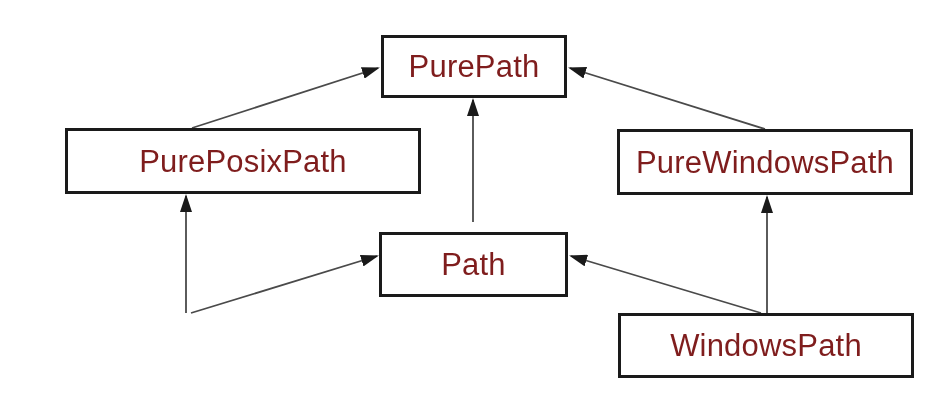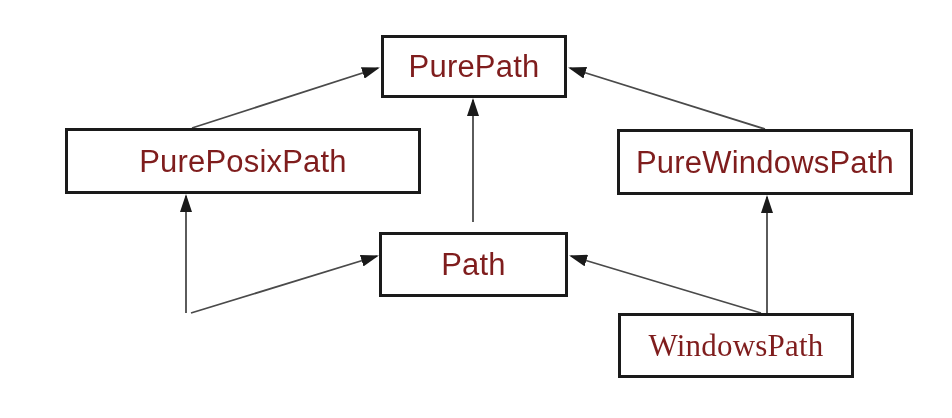--- a/index.html
+++ b/index.html
@@ -36,21 +36,21 @@
     line-height: 1;
     white-space: nowrap;
     letter-spacing: 0.2px;
   }
   
   #n-purepath        { left: 381px; top: 35px;  width: 186px; height: 63px; }
   #n-pureposixpath   { left: 32px;  top: 128px; width: 356px; height: 66px; margin-left: 33px; }
   #n-purewindowspath { left: 617px; top: 129px; width: 296px; height: 66px; }
   #n-path            { left: 379px; top: 232px; width: 189px; height: 65px; }
   #n-posixpath       { left: 32px;  top: 313px; width: 298px; height: 65px; }
-  #n-windowspath     { left: 618px; top: 313px; width: 236px; height: 65px; font-family: Liberation Serif, serif; }
+  #n-windowspath     { left: 618px; top: 313px; width: 296px; height: 65px; }
 
   .edge-line {
     stroke: #4a4a4a;
     stroke-width: 1.8;
     fill: none;
   }
 </style>
 </head>
 <body>
 

